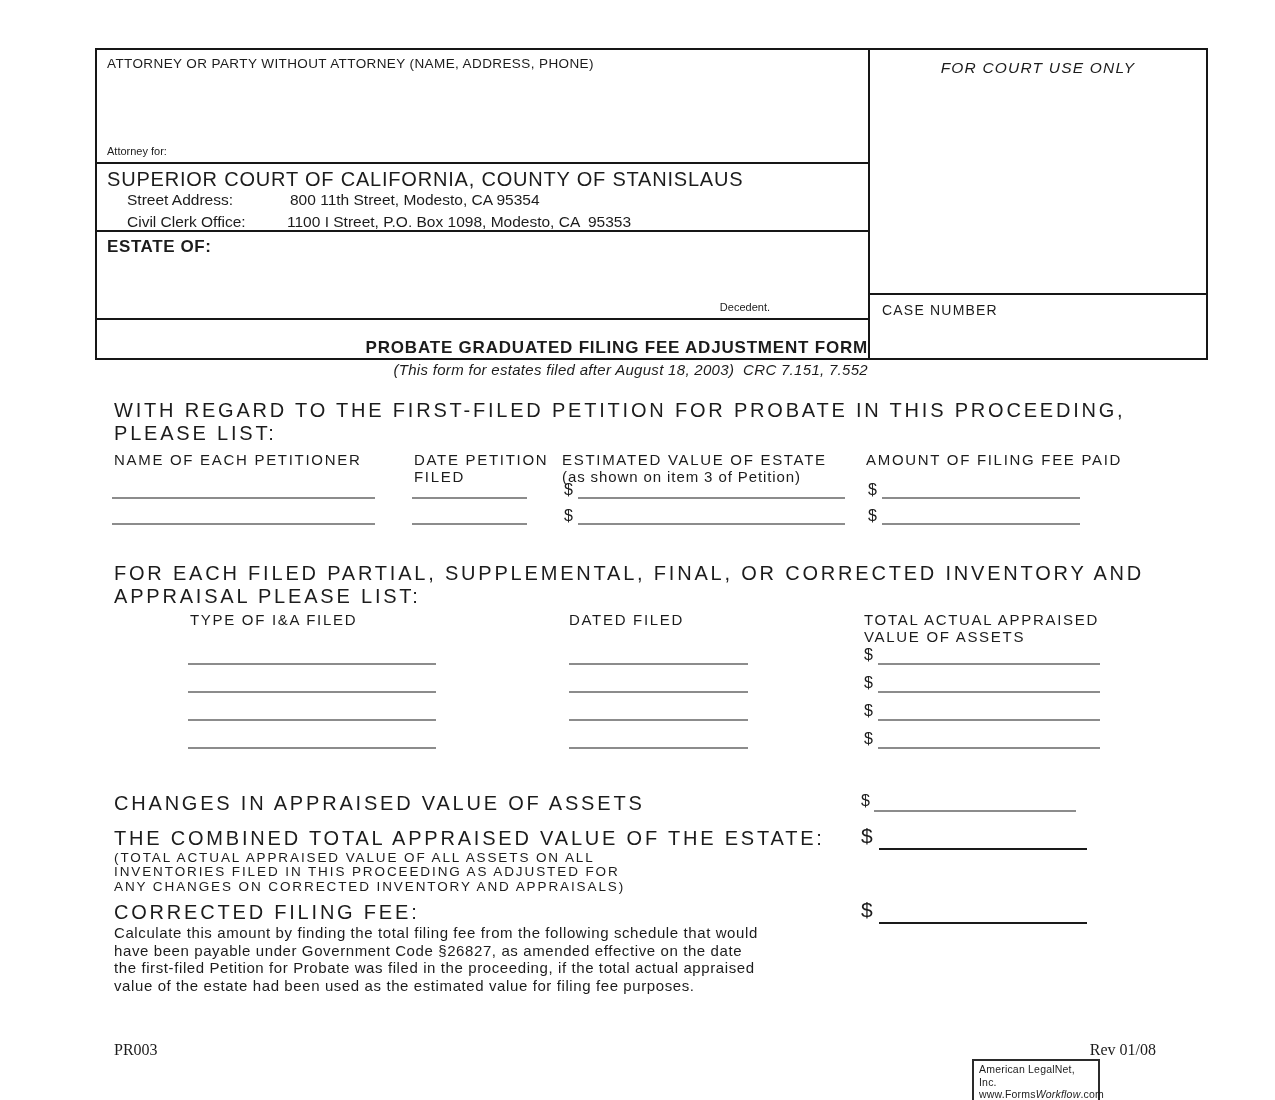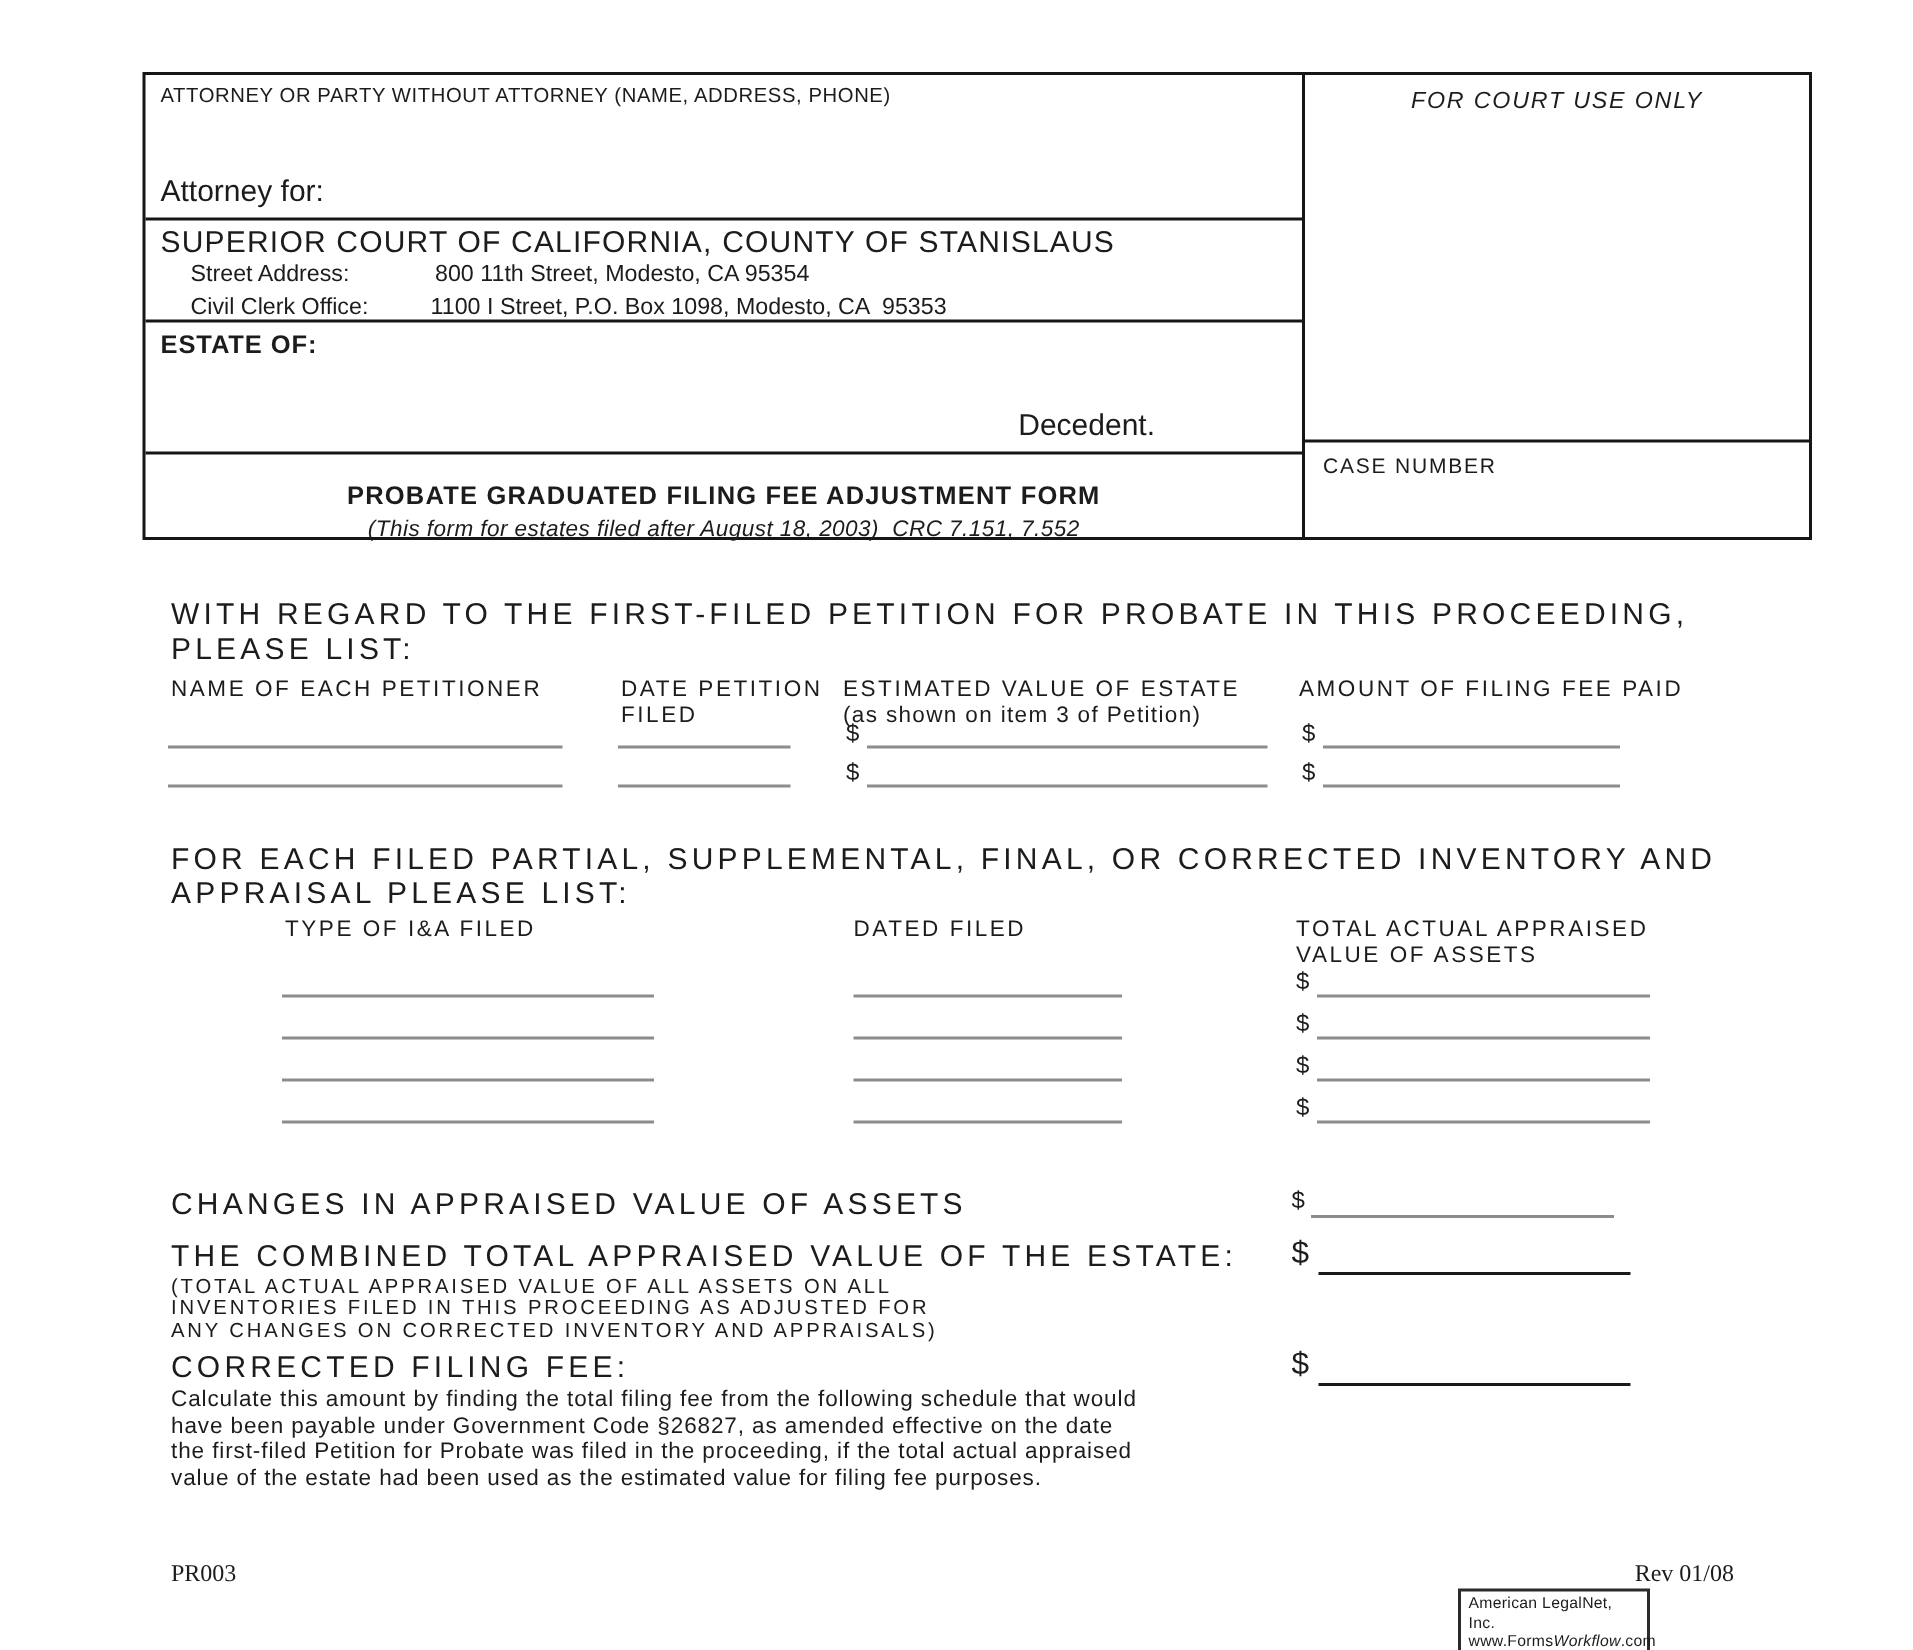--- a/index.html
+++ b/index.html
@@ -13,21 +13,21 @@
   
   #hdr { position:absolute; left:95px; top:48px; width:1113px; height:312px;
          border:2px solid #161616; box-sizing:border-box; }
   #hdr .leftcol  { position:absolute; left:0; top:0; width:773px; height:308px;
                    border-right:2px solid #161616; box-sizing:border-box; }
   #hdr .rightcol { position:absolute; left:773px; top:0; width:336px; height:348px; }
   .hcell { position:relative; box-sizing:border-box; }
   .bline { border-bottom:2px solid #161616; }
 
   .lbl-sm   { font-size:13.5px; letter-spacing:.4px; }
-  .lbl-md   { font-size:20px; }
+  .lbl-md   { font-size:11px; }
   .court-nm { font-weight:normal; font-size:20px; letter-spacing:.8px; }
   .addr     { font-size:15.5px; }
   .estate   { font-weight:bold; font-size:17px; letter-spacing:.6px; }
   .ttl      { font-weight:bold; font-size:17px; letter-spacing:.8px; }
   .subttl   { font-size:15px; letter-spacing:.3px; }
   .courtuse { font-style:italic; font-size:15.5px; letter-spacing:1.2px; }
   .casenum  { font-size:14px; letter-spacing:1.2px; }
 
   
   .h20   { font-size:20px; letter-spacing:2.8px; line-height:23px; }
@@ -46,39 +46,39 @@
                   border:2px solid #2b2b2b; box-sizing:border-box;
                   padding:2px 5px; font-size:10.5px; line-height:12.5px; letter-spacing:.2px; }
   #legalnet-box .it { font-style:italic; }
 </style>
 </head>
 <body>
 
 <div id="hdr">
   <div class="leftcol">
 
-    <div class="hcell bline" style="height:97px;">
+    <div class="hcell bline" style="height:114px;">
       <div class="abs lbl-sm" style="left:10px; top:6px;">ATTORNEY OR PARTY WITHOUT ATTORNEY (NAME, ADDRESS, PHONE)</div>
       <div class="abs lbl-md" style="left:10px; bottom:5px;">Attorney for:</div>
     </div>
 
     <div class="hcell bline" style="height:68px;">
       <div class="abs court-nm" style="left:10px; top:4px;">SUPERIOR COURT OF CALIFORNIA, COUNTY OF STANISLAUS</div>
       <div class="abs addr" style="left:30px; top:27px;">Street Address:</div>
       <div class="abs addr pre" style="left:193px; top:27px;">800 11th Street, Modesto, CA 95354</div>
       <div class="abs addr" style="left:30px; top:49px;">Civil Clerk Office:</div>
       <div class="abs addr pre" style="left:190px; top:49px;">1100 I Street, P.O. Box 1098, Modesto, CA  95353</div>
     </div>
 
     <div class="hcell bline" style="height:88px;">
       <div class="abs estate" style="left:10px; top:5px;">ESTATE OF:</div>
       <div class="abs lbl-md" style="right:98px; bottom:5px;">Decedent.</div>
     </div>
 
-    <div class="hcell" style="height:63px; text-align:center;padding-left:12px;">
+    <div class="hcell" style="height:63px; text-align:right;padding-left:12px;">
       <div class="abs ttl" style="left:0; right:0; top:18px;">PROBATE GRADUATED FILING FEE ADJUSTMENT FORM</div>
       <div class="abs subttl pre" style="left:0; right:0; top:41px;font-style:italic;">(This form for estates filed after August 18, 2003)  CRC 7.151, 7.552</div>
     </div>
 
   </div>
 
   <div class="rightcol">
     <div class="hcell bline" style="height:245px; text-align:center;">
       <div class="abs courtuse" style="left:0; right:0; top:9px;">FOR COURT USE ONLY</div>
     </div>

